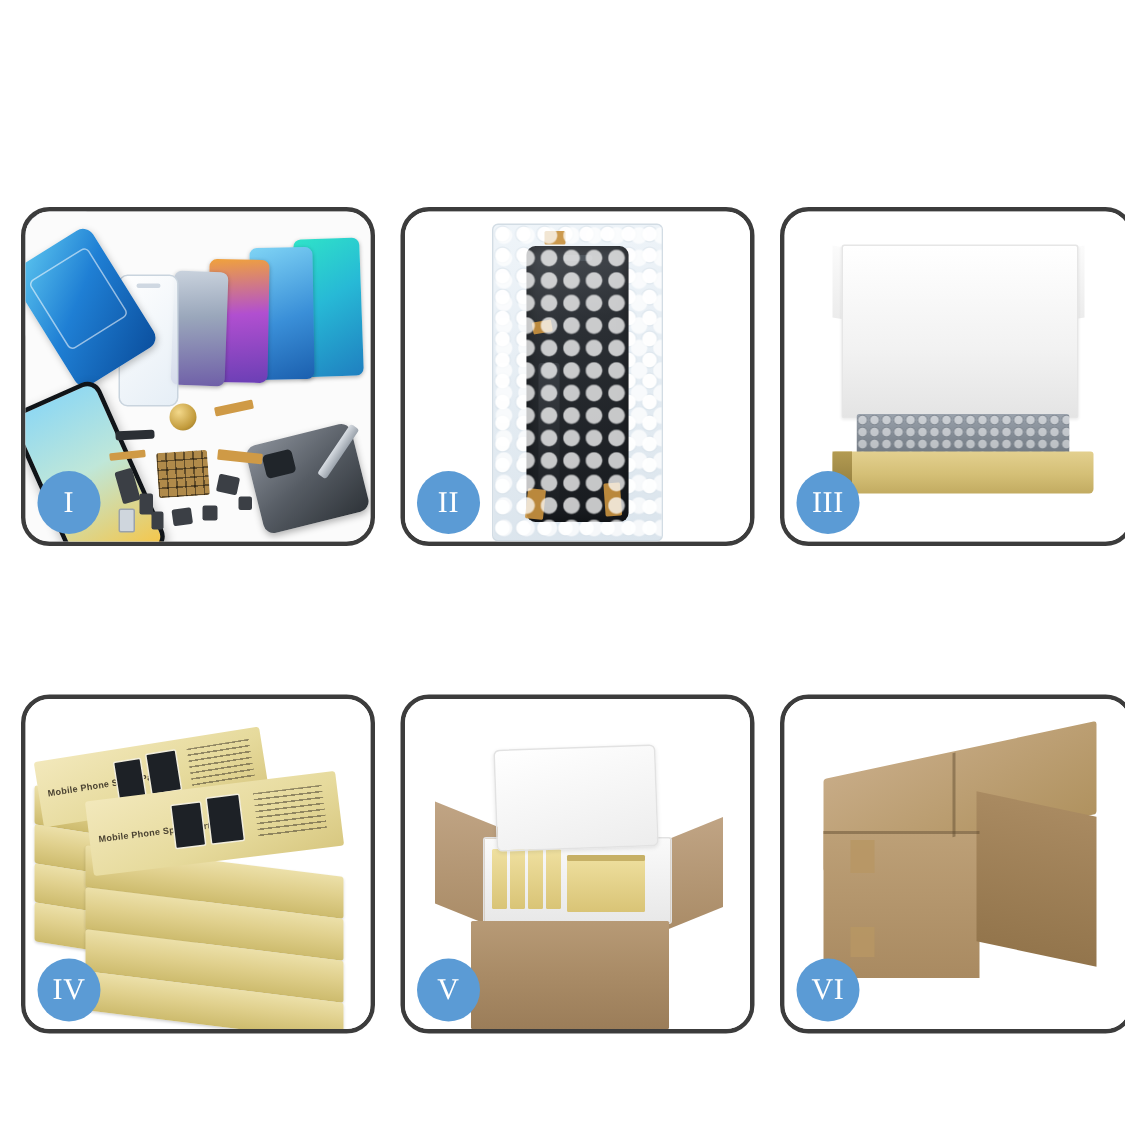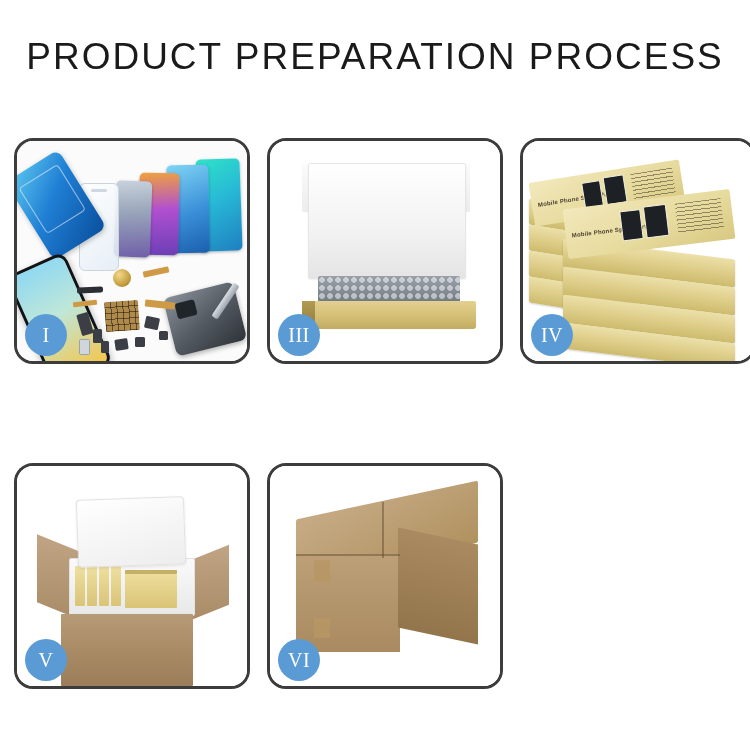--- a/index.html
+++ b/index.html
@@ -309,21 +309,20 @@
     position:absolute; background:rgba(90,70,45,.45);
   }
   .c6-tape {
     position:absolute; background:#b79764; opacity:.85;
   }
 </style>
 </head>
 <body>
 
 <div class="header">
-  <h1 class="page-title">PRODUCT PREPARATION PROCESS</h1>
 </div>
 
 <div class="grid">
 
   <div class="panel">
     <div class="panel-photo">
       <div class="p1-bg"></div>
 
       <div class="ph ph-a"></div>
       <div class="ph ph-b"></div>
@@ -349,20 +348,35 @@
       <div class="part" style="left:142px;top:190px;width:9px;height:9px;"></div>
       <div class="part" style="left:62px;top:198px;width:9px;height:14px;border:1px solid #9aa2ab;background:#cfd6dd;"></div>
 
       <div class="flex-cable" style="left:126px;top:128px;width:26px;height:6px;transform:rotate(-12deg);"></div>
       <div class="flex-cable" style="left:128px;top:160px;width:30px;height:7px;transform:rotate(6deg);"></div>
       <div class="flex-cable" style="left:56px;top:160px;width:24px;height:5px;transform:rotate(-6deg);"></div>
     </div>
     <div class="badge">I</div>
   </div>
 
+  <div class="panel">
+    <div class="panel-photo">
+      <div class="p2-bg"></div>
+      <div class="bubblebag">
+        <div class="screen-inside"></div>
+        <div class="cable-strip"></div>
+        <div class="tape" style="left:34px;top:4px;width:14px;height:9px;"></div>
+        <div class="tape" style="left:26px;top:64px;width:13px;height:8px;transform:rotate(-10deg);"></div>
+        <div class="tape" style="left:22px;top:176px;width:12px;height:20px;transform:rotate(6deg);"></div>
+        <div class="tape" style="left:74px;top:172px;width:11px;height:22px;transform:rotate(-4deg);"></div>
+        <div class="bubble-overlay"></div>
+      </div>
+    </div>
+    <div class="badge">II</div>
+  </div>
 
   <div class="panel">
     <div class="panel-photo">
       <div class="p3-bg"></div>
       <div class="foam-flapL"></div>
       <div class="foam-flapR"></div>
       <div class="foam-lid"></div>
       <div class="grey-pack"></div>
       <div class="kraft-tray"></div>
       <div class="kraft-tray-end"></div>

